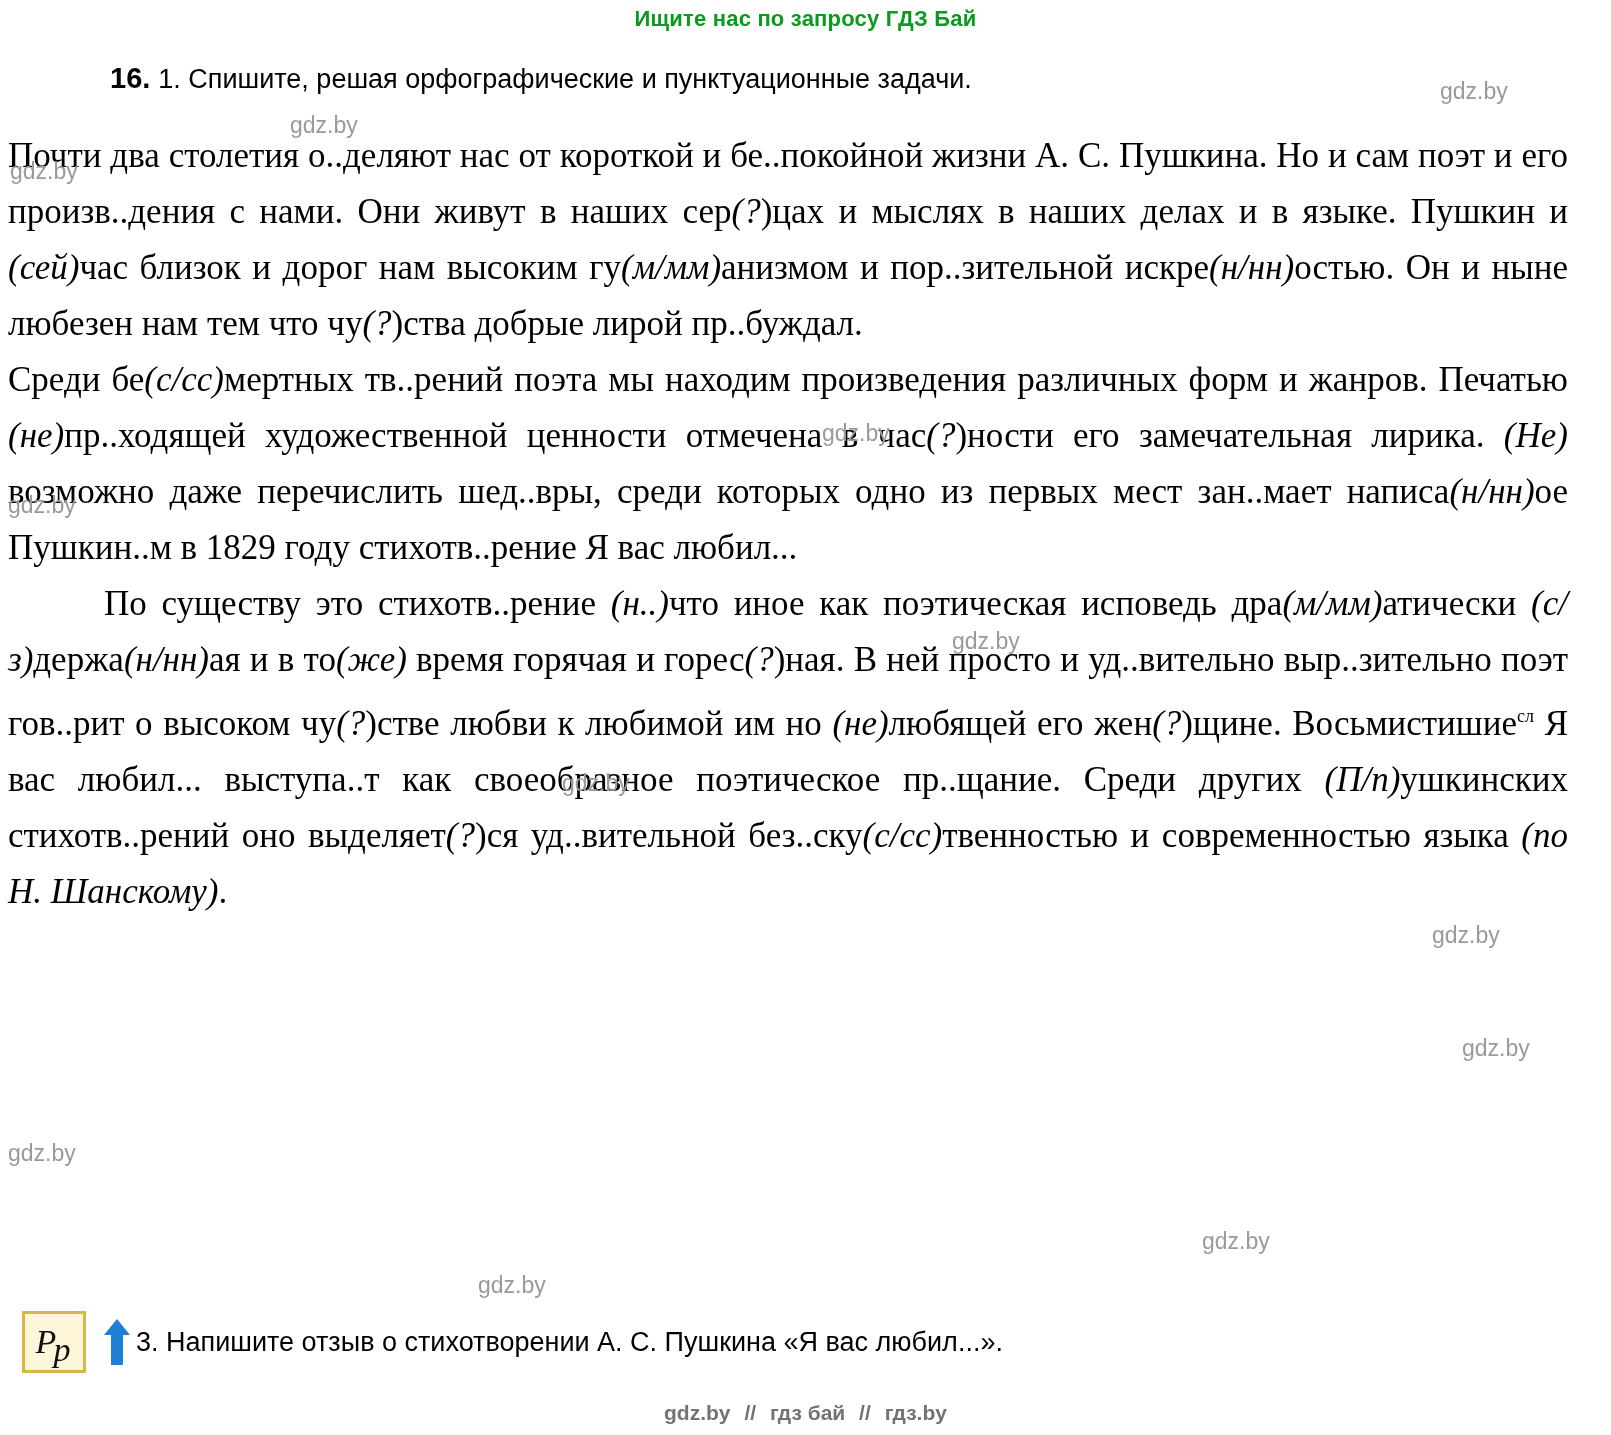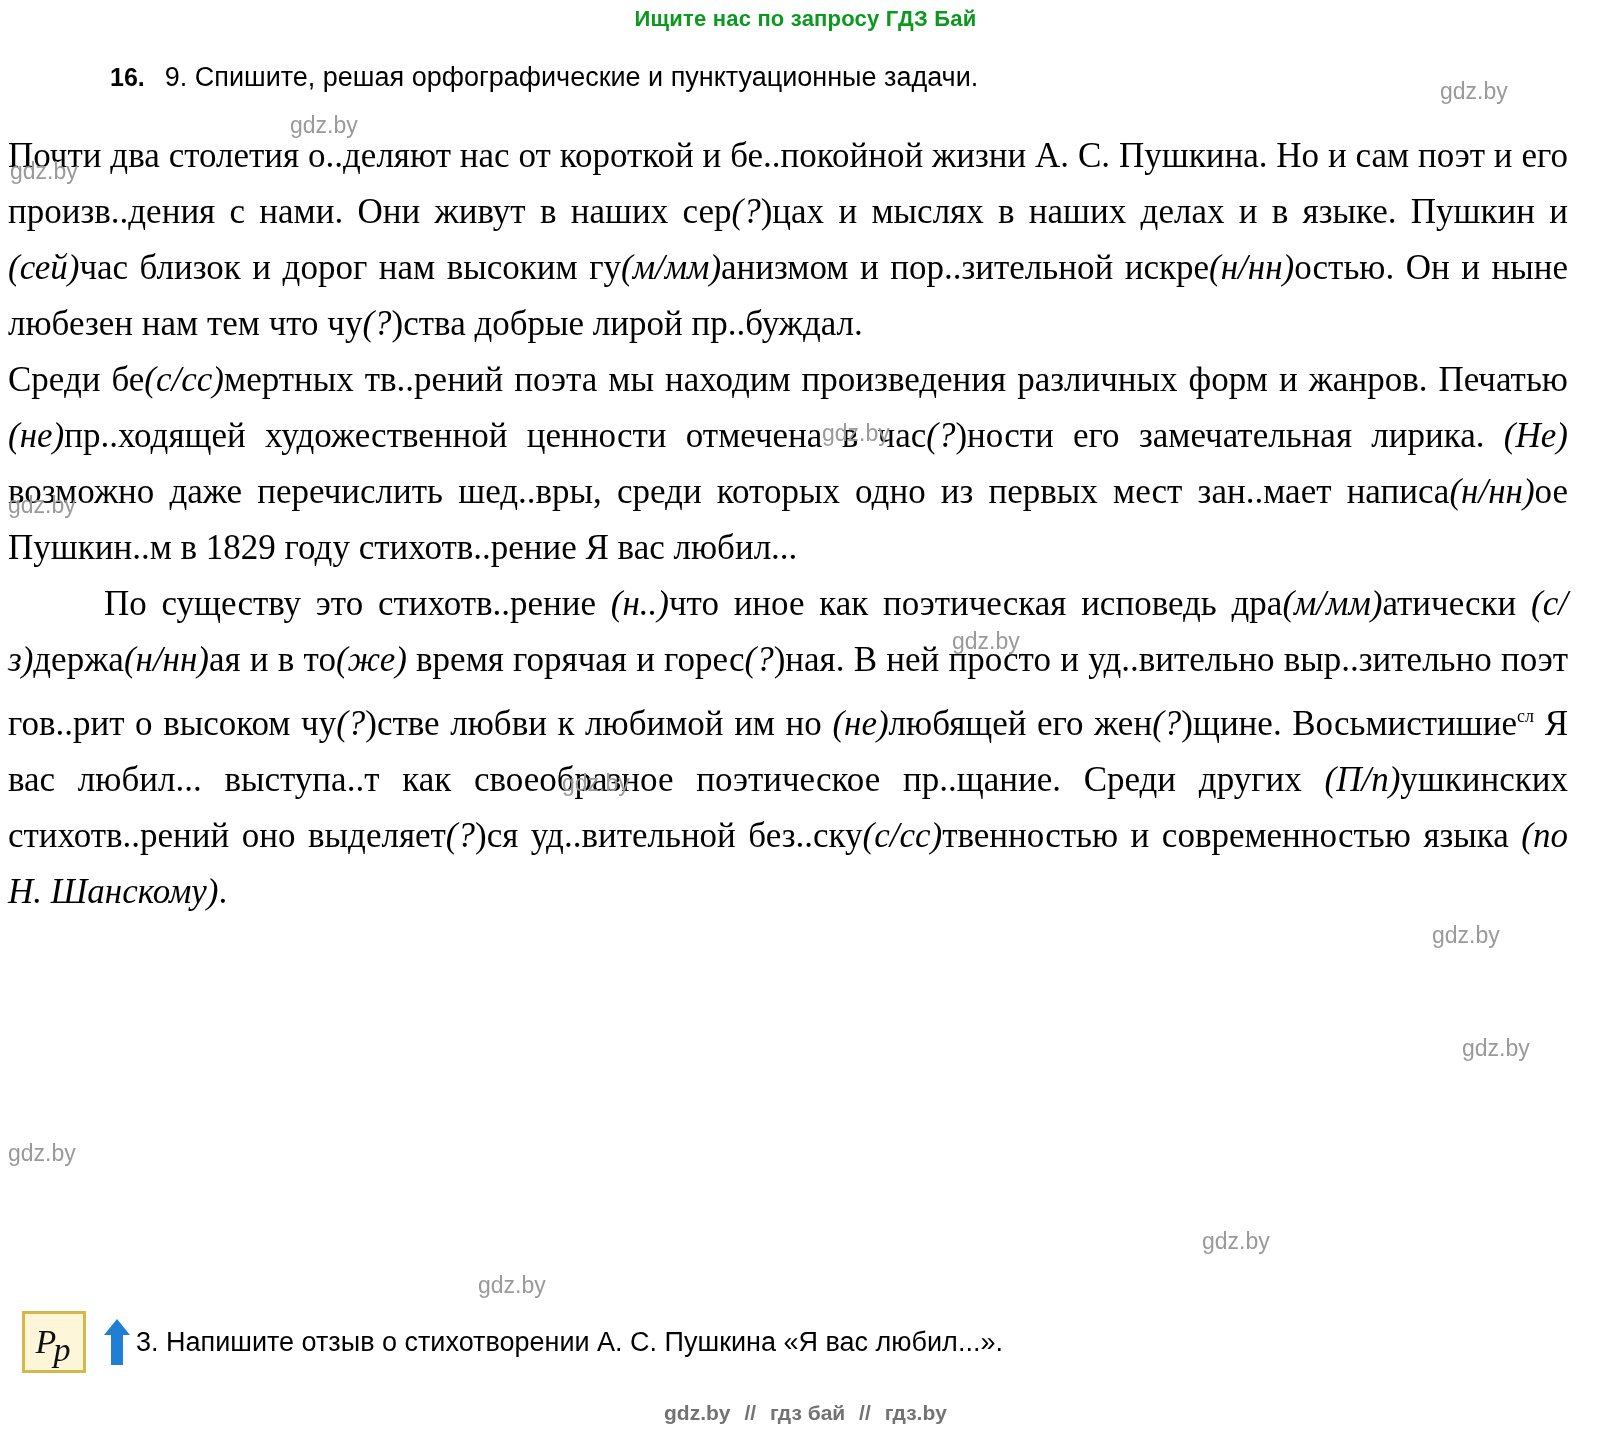--- a/index.html
+++ b/index.html
@@ -58,22 +58,22 @@
     top: 62px;
     left: 110px;
     width: 1420px;
     font-family: "Liberation Sans", sans-serif;
     font-size: 27px;
     color: #000;
     white-space: nowrap;
   }
   .task-num {
     font-weight: 700;
-    font-size: 25px;
-    margin-right: 20px;
+    font-size: 29px;
+    margin-right: 8px;
   }
 
   
   .body-text {
     position: absolute;
     top: 128px;
     left: 8px;
     width: 1560px;
     font-family: Liberation Serif, serif;
     font-size: 35px;
@@ -170,21 +170,21 @@
   }
 </style>
 </head>
 <body>
 
 <div class="page">
 
   <div class="top-banner">Ищите нас по запросу ГДЗ Бай</div>
 
   <div class="task-head">
-    <span class="task-num">16.</span><span>9. Спишите, решая орфографические и пунктуационные задачи.</span>
+    <span class="task-num">16.</span><span>1. Спишите, решая орфографические и пунктуационные задачи.</span>
   </div>
 
   <div class="body-text">
 
     <p class="para"><span>Почти два столетия о..деляют нас от короткой и бе..покойной жизни А. С. Пушкина. Но и сам поэт и его произв..дения с нами. Они живут в наших сер</span><span class="ital">(?</span><span>)цах и мыслях в наших делах и в языке. Пушкин и </span><span class="ital">(сей)</span><span>час близок и дорог нам высоким гу</span><span class="ital">(м/мм)</span><span>анизмом и пор..зительной искре</span><span class="ital">(н/нн)</span><span>остью. Он и ныне любезен нам тем что чу</span><span class="ital">(?</span><span>)ства добрые лирой пр..буждал.</span></p>
 
     <p class="para"><span>Среди бе</span><span class="ital">(с/сс)</span><span>мертных тв..рений поэта мы находим произведения различных форм и жанров. Печатью </span><span class="ital">(не)</span><span>пр..ходящей художественной ценности отмечена в час</span><span class="ital">(?</span><span>)ности его замечательная лирика. </span><span class="ital">(Не)</span><span> возможно даже перечислить шед..вры, среди которых одно из первых мест зан..мает написа</span><span class="ital">(н/нн)</span><span>ое Пушкин..м в 1829 году стихотв..рение Я вас любил...</span></p>
 
     <p class="para indent"><span>По существу это стихотв..рение </span><span class="ital">(н..)</span><span>что иное как поэтическая исповедь дра</span><span class="ital">(м/мм)</span><span>атически </span><span class="ital">(с/з)</span><span>держа</span><span class="ital">(н/нн)</span><span>ая и в то</span><span class="ital">(же)</span><span> время горячая и горес</span><span class="ital">(?</span><span>)ная. В ней просто и уд..вительно выр..зительно поэт гов..рит о высоком чу</span><span class="ital">(?</span><span>)стве любви к любимой им но </span><span class="ital">(не)</span><span>любящей его жен</span><span class="ital">(?</span><span>)щине. Восьмистишие</span><span class="sup-sl">сл</span><span> Я вас любил... выступа..т как своеобразное поэтическое пр..щание. Среди других </span><span class="ital">(П/п)</span><span>ушкинских стихотв..рений оно выделяет</span><span class="ital">(?</span><span>)ся уд..вительной без..ску</span><span class="ital">(с/сс)</span><span>твенностью и современностью языка </span><span class="ital">(по Н. Шанскому)</span><span>.</span></p>
 

